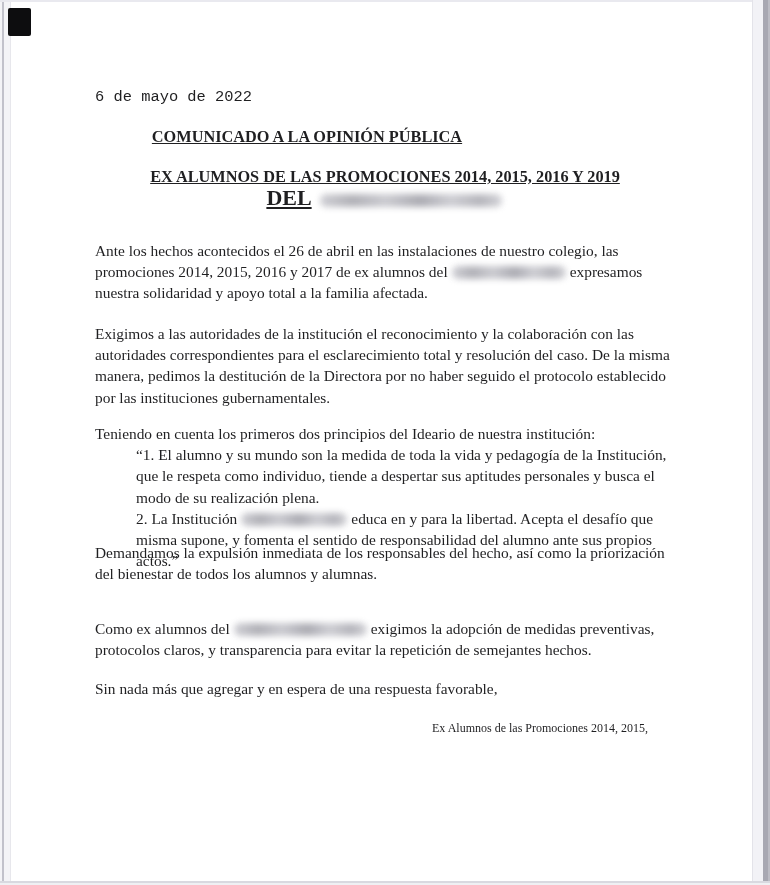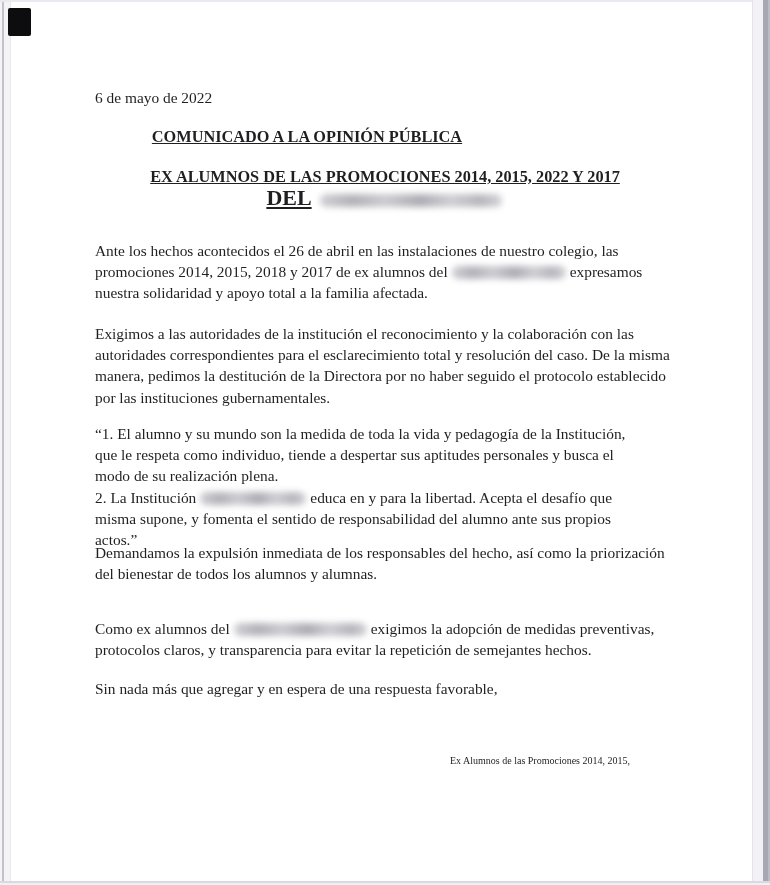--- a/index.html
+++ b/index.html
@@ -19,37 +19,37 @@
   .edge-right-bar{position:absolute;left:763px;top:0;width:5px;height:885px;background:#a8a8b2;}
   .edge-right-outer{position:absolute;left:768px;top:0;width:2px;height:885px;background:#bcbcc4;}
   .edge-bottom{position:absolute;left:0;top:881px;width:770px;height:2px;background:#d9d9e0;}
   .edge-bottom-fill{position:absolute;left:0;top:883px;width:770px;height:2px;background:#eff0f3;}
   
   .corner-box{position:absolute;left:8px;top:8px;width:23px;height:28px;background:#0d0d0f;border-radius:2px;}
 
   
   .line,.para{position:absolute;font-size:15.4px;line-height:21.2px;}
   .para{left:95px;width:580px;}
-  .date{left:95px;top:87px;}
+  .date{left:95px;top:87px;font-family:Liberation Mono, monospace;}
   .title{left:0;top:126px;width:614px;text-align:center;font-weight:bold;font-size:16.3px;}
   .title span{text-decoration:underline;}
   .sub1{left:0;top:166px;width:770px;text-align:center;font-weight:bold;font-size:16.3px;}
   .sub1 span{text-decoration:underline;}
   .sub2{left:0;top:187px;width:770px;text-align:center;font-weight:bold;font-size:22px;}
   .sub2 .del{text-decoration:underline;}
   .p1{top:240px;}
   .p2{top:323px;}
   .p3a{top:423px;}
-  .quote{width:556px;}
+  .quote{margin-left:41px;width:556px;}
   .quote p{margin:0;}
   .p3b{top:542px;font-family:Liberation Serif, serif;}
   .p4{top:601px;margin-top:17px;}
   .closing{top:678px;}
   .signature{left:378px;top:718px;width:324px;text-align:center;}
-  .sig-line{font-size:10px;line-height:21.2px;margin-top:32px;}
+  .sig-line{font-size:12px;line-height:21.2px;}
 
   
   .blur{
     display:inline-block;height:13px;border-radius:6px;vertical-align:-2px;
     background:linear-gradient(90deg,#cbcbd1 0%,#a9a9b0 18%,#c6c6cc 36%,#a3a3ab 55%,#c9c9cf 72%,#aeaeb5 88%,#cfcfd4 100%);
     filter:blur(3px);opacity:.9;margin:0 4px;
   }
   .blur-heading{width:182px;margin:0 2px 0 8px;}
   .blur-p1{width:114px;}
   .blur-quote{width:106px;}
@@ -68,28 +68,29 @@
 <div class="edge-right-bar"></div>
 <div class="edge-right-outer"></div>
 <div class="edge-bottom"></div>
 <div class="edge-bottom-fill"></div>
 
 <div class="corner-box"></div>
 
 <div class="line date">6 de mayo de 2022</div>
 
 <div class="line title"><span>COMUNICADO A LA OPINIÓN PÚBLICA</span></div>
-<div class="line sub1"><span>EX ALUMNOS DE LAS PROMOCIONES 2014, 2015, 2022 Y 2017</span></div>
+<div class="line sub1"><span>EX ALUMNOS DE LAS PROMOCIONES 2014, 2015, 2016 Y 2019</span></div>
 <div class="line sub2"><span class="del">DEL</span><span class="blur blur-heading"></span></div>
 
-<div class="para p1"><span>Ante los hechos acontecidos el 26 de abril en las instalaciones de nuestro colegio, las promociones 2014, 2015, 2018 y 2017 de ex alumnos del</span><span class="blur blur-p1"></span><span>expresamos nuestra solidaridad y apoyo total a la familia afectada.</span></div>
+<div class="para p1"><span>Ante los hechos acontecidos el 26 de abril en las instalaciones de nuestro colegio, las promociones 2014, 2015, 2016 y 2017 de ex alumnos del</span><span class="blur blur-p1"></span><span>expresamos nuestra solidaridad y apoyo total a la familia afectada.</span></div>
 
 <div class="para p2">Exigimos a las autoridades de la institución el reconocimiento y la colaboración con las autoridades correspondientes para el esclarecimiento total y resolución del caso. De la misma manera, pedimos la destitución de la Directora por no haber seguido el protocolo establecido por las instituciones gubernamentales.</div>
 
 <div class="para p3a">
+  <div>Teniendo en cuenta los primeros dos principios del Ideario de nuestra institución:</div>
   <div class="quote">
     <p>“1. El alumno y su mundo son la medida de toda la vida y pedagogía de la Institución, que le respeta como individuo, tiende a despertar sus aptitudes personales y busca el modo de su realización plena.</p>
     <p><span>2. La Institución</span><span class="blur blur-quote"></span><span>educa en y para la libertad. Acepta el desafío que misma supone, y fomenta el sentido de responsabilidad del alumno ante sus propios actos.”</span></p>
   </div>
 </div>
 <div class="para p3b">Demandamos la expulsión inmediata de los responsables del hecho, así como la priorización del bienestar de todos los alumnos y alumnas.</div>
 
 <div class="para p4"><span>Como ex alumnos del</span><span class="blur blur-p4"></span><span>exigimos la adopción de medidas preventivas, protocolos claros, y transparencia para evitar la repetición de semejantes hechos.</span></div>
 
 <div class="para closing">Sin nada más que agregar y en espera de una respuesta favorable,</div>

